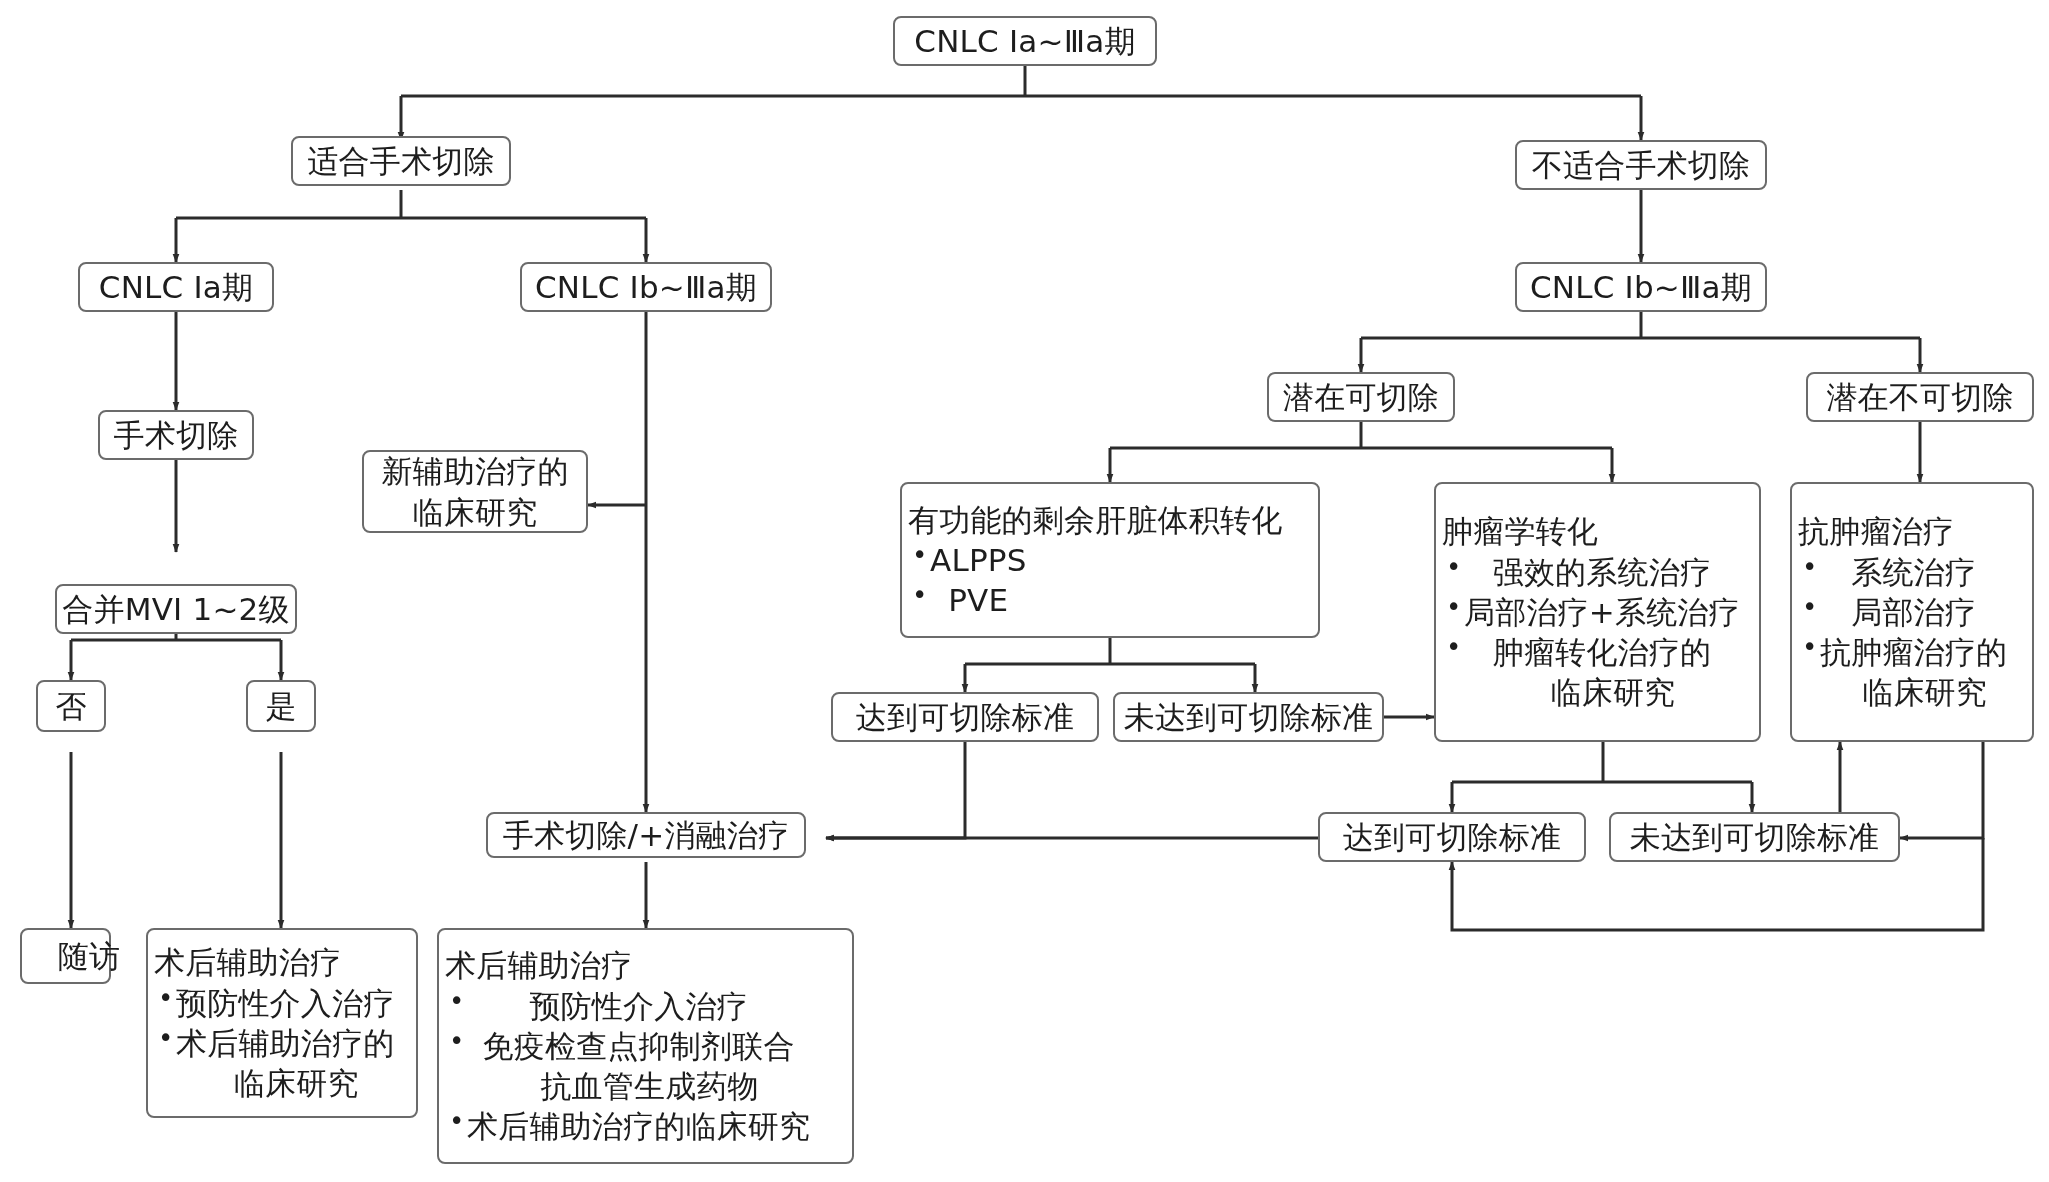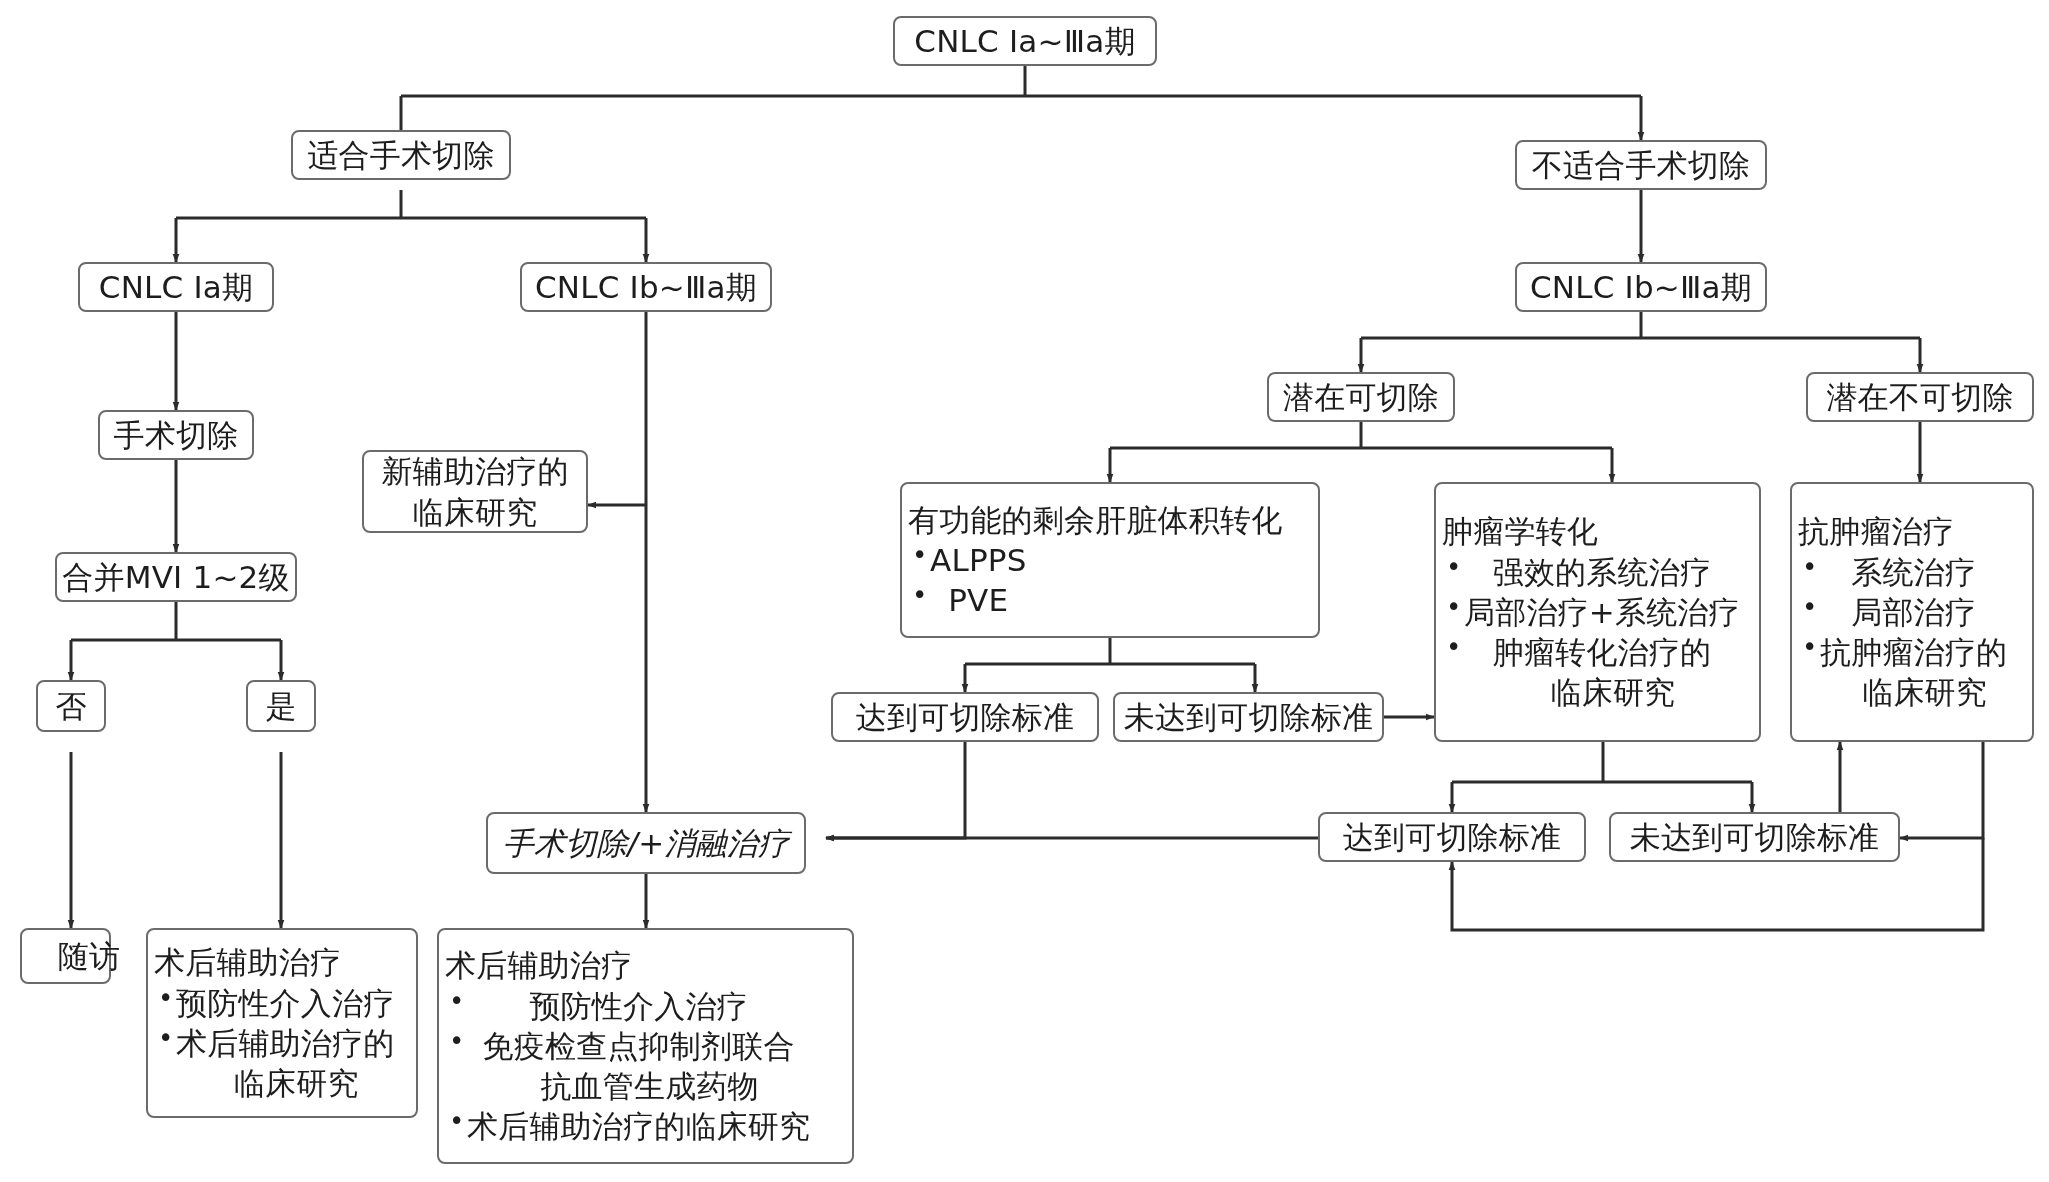--- a/index.html
+++ b/index.html
@@ -96,21 +96,21 @@
       <path d="M1983,838 L1983,930 L1452,930 L1452,862" marker-end="url(#ah)"></path>
 
       <path d="M1352,838 L826,838" marker-end="url(#ah)"></path>
     </g>
   </svg>
 
   <div class="node center" style="left:893px;top:16px;width:264px;height:50px;">
     <span class="ttl">CNLC Ⅰa~Ⅲa期</span>
   </div>
 
-  <div class="node center" style="left:291px;top:130px;width:220px;height:50px;">
+  <div class="node center" style="left:291px;top:136px;width:220px;height:50px;">
     <span class="ttl">适合手术切除</span>
   </div>
 
   <div class="node center" style="left:1515px;top:140px;width:252px;height:50px;">
     <span class="ttl">不适合手术切除</span>
   </div>
 
   <div class="node center" style="left:78px;top:262px;width:196px;height:50px;">
     <span class="ttl">CNLC Ⅰa期</span>
   </div>
@@ -120,21 +120,21 @@
   </div>
 
   <div class="node center" style="left:1515px;top:262px;width:252px;height:50px;">
     <span class="ttl">CNLC Ⅰb~Ⅲa期</span>
   </div>
 
   <div class="node center" style="left:98px;top:410px;width:156px;height:50px;">
     <span class="ttl">手术切除</span>
   </div>
 
-  <div class="node center" style="left:55px;top:552px;width:242px;height:50px;">
+  <div class="node center" style="left:55px;top:584px;width:242px;height:50px;">
     <span class="ttl">合并MVI 1~2级</span>
   </div>
 
   <div class="node center" style="left:36px;top:680px;width:70px;height:52px;">
     <span class="ttl">否</span>
   </div>
 
   <div class="node center" style="left:246px;top:680px;width:70px;height:52px;">
     <span class="ttl">是</span>
   </div>
@@ -150,21 +150,21 @@
 
   <div class="node left" style="left:146px;top:928px;width:272px;height:190px;">
     <div class="ttl">术后辅助治疗</div>
     <ul class="bullets">
       <li>预防性介入治疗</li>
       <li>术后辅助治疗的</li>
       <li class="cont">临床研究</li>
     </ul>
   </div>
 
-  <div class="node center" style="left:486px;top:812px;width:320px;height:62px;font-style:italic;">
+  <div class="node center" style="left:486px;top:812px;width:320px;height:46px;">
     <span class="ttl">手术切除/+消融治疗</span>
   </div>
 
   <div class="node left" style="left:437px;top:928px;width:417px;height:236px;">
     <div class="ttl">术后辅助治疗</div>
     <ul class="bullets">
       <li>预防性介入治疗</li>
       <li>免疫检查点抑制剂联合</li>
       <li class="cont">抗血管生成药物</li>
       <li>术后辅助治疗的临床研究</li>

